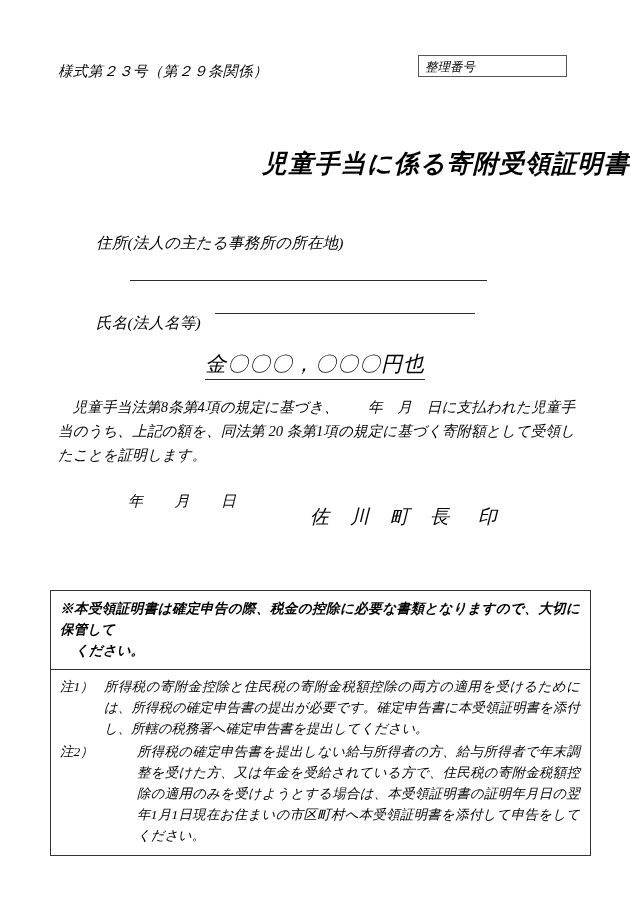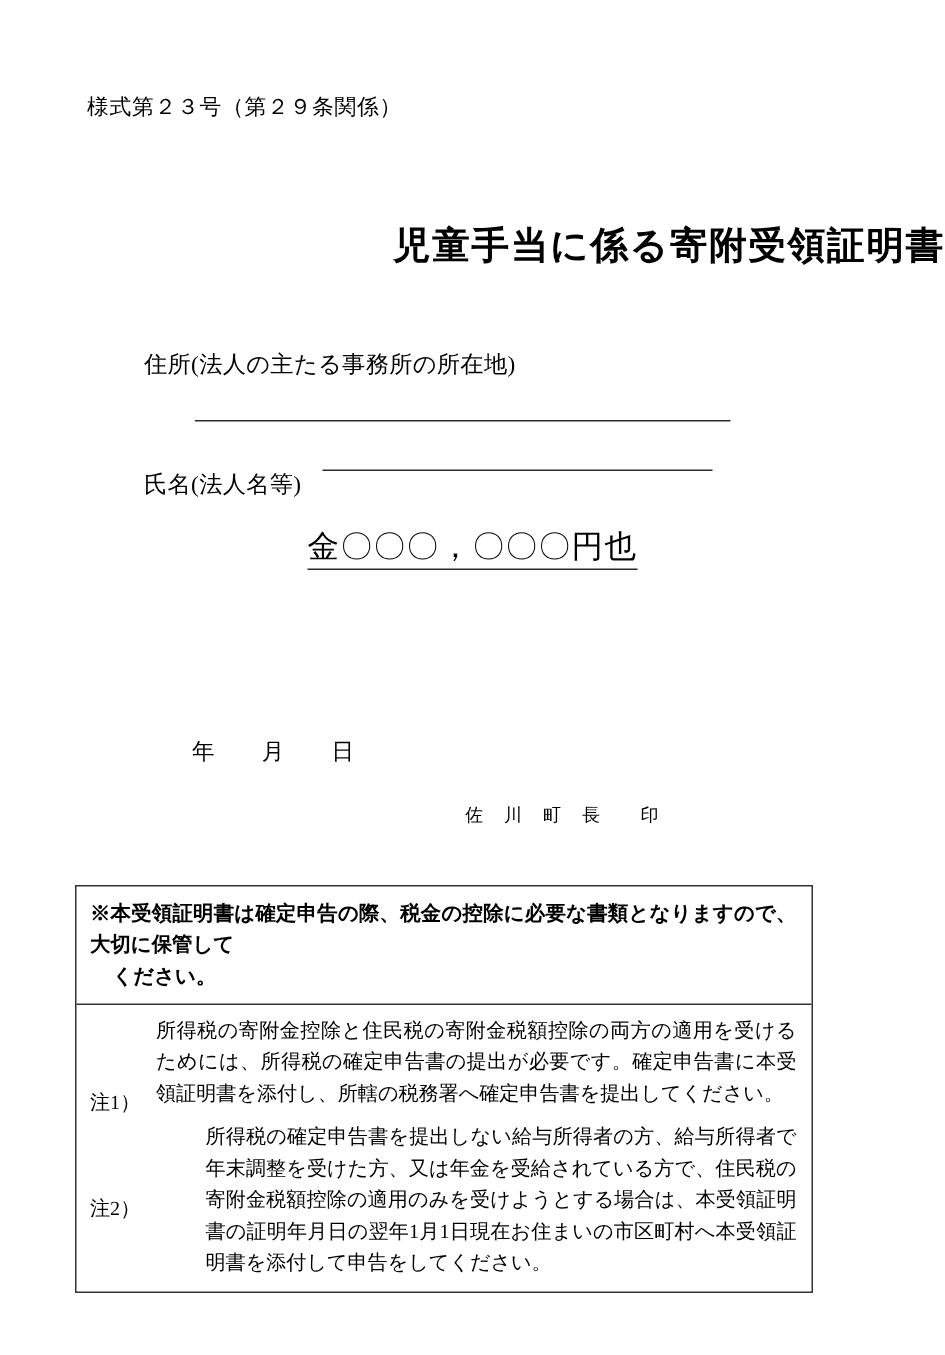--- a/index.html
+++ b/index.html
@@ -14,20 +14,21 @@
     color: #000000;
     position: relative;
     overflow: hidden;
     -webkit-font-smoothing: antialiased;
   }
 
   .page {
     position: relative;
     width: 630px;
     height: 903px;
+    font-style: italic;
   }
 
   
   .form-no {
     position: absolute;
     left: 58px;
     top: 62px;
     font-size: 14.5px;
     letter-spacing: 0.5px;
     white-space: nowrap;
@@ -139,33 +140,33 @@
     top: 492px;
     font-size: 15px;
     letter-spacing: 0.5px;
     white-space: nowrap;
   }
 
   
   .signature {
     position: absolute;
     left: 310px;
-    top: 535px;
-    font-size: 12px;
+    top: 504px;
+    font-size: 19px;
     letter-spacing: 1px;
     white-space: nowrap;
   }
   .seal-mark { margin-left: 22px; }
 
   
   .notes-box {
     position: absolute;
     left: 50px;
     top: 590px;
-    width: 492px;
+    width: 541px;
     border: 1px solid #333;
     box-sizing: border-box;
     background: #fff;
   }
   .notes-head {
     padding: 7px 10px 8px 9px;
     font-size: 13.6px;
     line-height: 21px;
     font-weight: bold;
     border-bottom: 1px solid #333;
@@ -182,50 +183,55 @@
     align-items: flex-start;
     font-size: 13.4px;
     line-height: 21px;
     margin-bottom: 2px;
   }
   .note-item:last-child { margin-bottom: 0; gap: 33px; }
   .note-marker {
     flex: 0 0 auto;
     width: 44px;
     white-space: nowrap;
-    margin-top: 48px;
   }
   .note-text {
     flex: 1 1 auto;
     text-align: justify;
     text-justify: inter-ideograph;
   }
 </style>
 </head>
 <body>
 
 <div class="page">
 
   <div class="form-no">様式第２３号（第２９条関係）</div>
 
+  <div class="ref-box">
+    <div class="ref-box-label">整理番号</div>
+  </div>
 
   <div class="doc-title">児童手当に係る寄附受領証明書</div>
 
   <div class="addr-label">住所(法人の主たる事務所の所在地)</div>
   <div class="addr-rule"></div>
 
   <div class="name-row">
     <span class="name-label">氏名(法人名等)</span>
     <span class="name-rule"></span>
   </div>
 
   <div class="amount-line">
     <span class="amount-text">金〇〇〇，〇〇〇円也</span>
   </div>
 
+  <div class="body-para">
+    <span class="indent">児童手当法第8条第4項の規定に基づき、　　年　月　日に支払われた児童手当のうち、上記の額を、同法第 20 条第1項の規定に基づく寄附額として受領したことを証明します。</span>
+  </div>
 
   <div class="date-line">年　　月　　日</div>
 
   <div class="signature">
     <span>佐　川　町　長</span>
     <span class="seal-mark">印</span>
   </div>
 
   <div class="notes-box">
 

